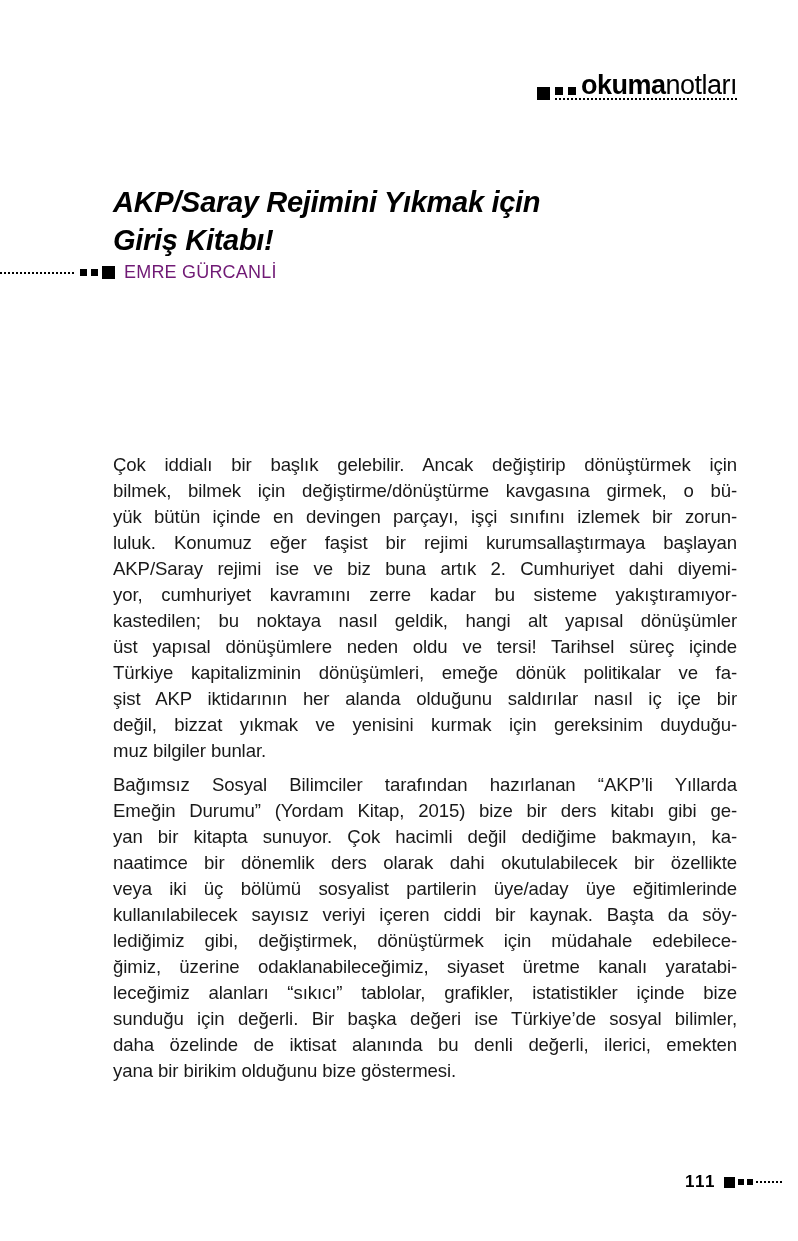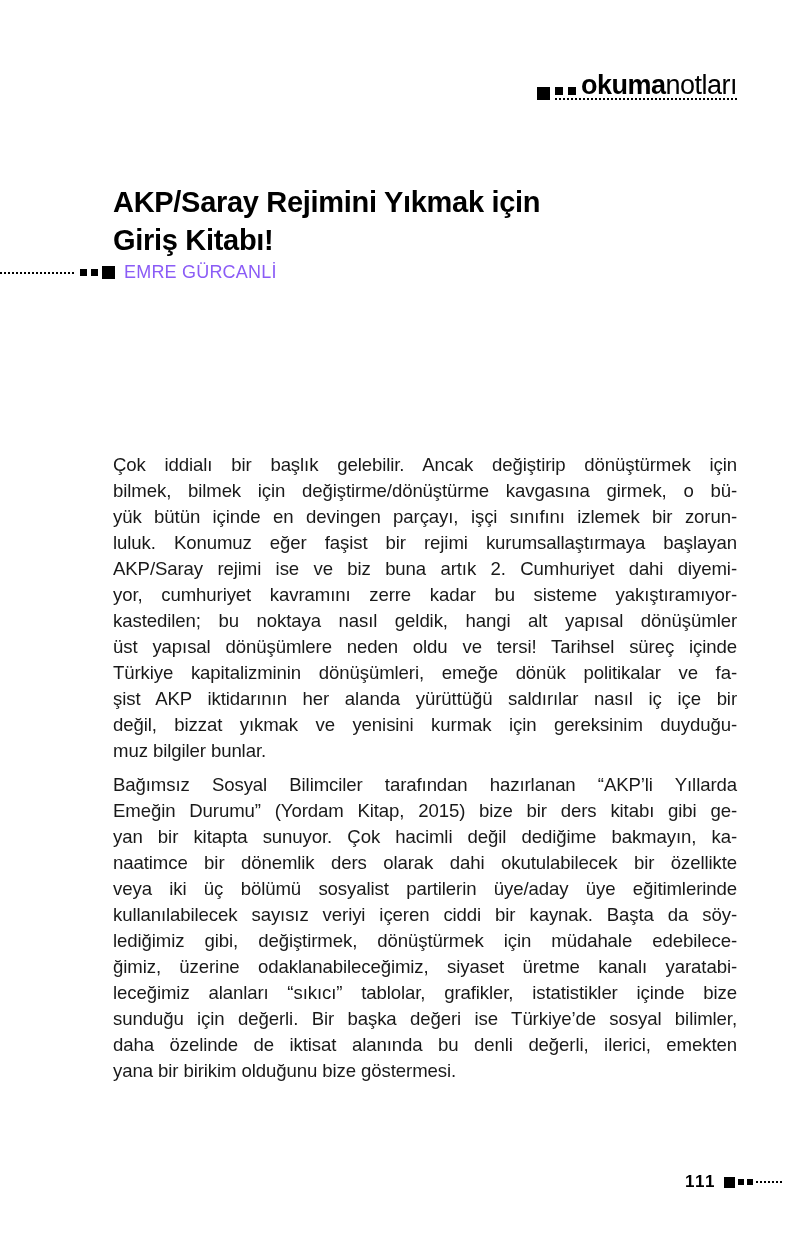--- a/index.html
+++ b/index.html
@@ -59,21 +59,21 @@
     position: absolute;
     left: 0;
     top: 263px;
     height: 19px;
     display: flex;
     align-items: center;
   }
   .author .lead { width: 76px; }
   .author .sq.sm { width: 7px; height: 7px; margin-left: 4px; }
   .author .sq.lg { width: 13px; height: 13px; margin-left: 4px; }
-  .author-name { margin-left: 9px; font-size: 18px; letter-spacing: 0.2px; color: #8b5cf6; white-space: nowrap; }
+  .author-name { margin-left: 9px; font-size: 18px; letter-spacing: 0.2px; color: #701a75; white-space: nowrap; }
 
   
   .bodytext {
     position: absolute;
     left: 113px;
     top: 452px;
     width: 624px;
     font-family: Liberation Sans, sans-serif;
     font-size: 18.6px;
     line-height: 26px;
@@ -105,21 +105,21 @@
 
   <div class="brand">
     <span class="sq lg"></span>
     <span class="brand-under">
       <span class="sq sm"></span>
       <span class="sq sm"></span>
       <span class="brand-text"><span class="bold">okuma</span><span>notları</span></span>
     </span>
   </div>
 
-  <h1 class="title" style="margin:0;">
+  <h1 class="title" style="margin:0;font-style:italic;">
     <span class="tline">AKP/Saray Rejimini Yıkmak için</span>
     <span class="tline">Giriş Kitabı!</span>
   </h1>
 
   <div class="author">
     <span class="dotline lead"></span>
     <span class="sq sm"></span>
     <span class="sq sm"></span>
     <span class="sq lg"></span>
     <span class="author-name">EMRE GÜRCANLİ</span>
@@ -129,21 +129,21 @@
       <div class="para">
         <div class="line">Çok iddialı bir başlık gelebilir. Ancak değiştirip dönüştürmek için</div>
         <div class="line">bilmek, bilmek için değiştirme/dönüştürme kavgasına girmek, o bü-</div>
         <div class="line">yük bütün içinde en devingen parçayı, işçi sınıfını izlemek bir zorun-</div>
         <div class="line">luluk. Konumuz eğer faşist bir rejimi kurumsallaştırmaya başlayan</div>
         <div class="line">AKP/Saray rejimi ise ve biz buna artık 2. Cumhuriyet dahi diyemi-</div>
         <div class="line">yor, cumhuriyet kavramını zerre kadar bu sisteme yakıştıramıyor-</div>
         <div class="line">kastedilen; bu noktaya nasıl geldik, hangi alt yapısal dönüşümler</div>
         <div class="line">üst yapısal dönüşümlere neden oldu ve tersi! Tarihsel süreç içinde</div>
         <div class="line">Türkiye kapitalizminin dönüşümleri, emeğe dönük politikalar ve fa-</div>
-        <div class="line">şist AKP iktidarının her alanda yürüttüğü saldırılar nasıl iç içe bir</div>
+        <div class="line">şist AKP iktidarının her alanda olduğunu saldırılar nasıl iç içe bir</div>
         <div class="line">değil, bizzat yıkmak ve yenisini kurmak için gereksinim duyduğu-</div>
         <div class="line last">muz bilgiler bunlar.</div>
       </div>
       <div class="para">
         <div class="line">Bağımsız Sosyal Bilimciler tarafından hazırlanan “AKP’li Yıllarda</div>
         <div class="line">Emeğin Durumu” (Yordam Kitap, 2015) bize bir ders kitabı gibi ge-</div>
         <div class="line">yan bir kitapta sunuyor. Çok hacimli değil dediğime bakmayın, ka-</div>
         <div class="line">naatimce bir dönemlik ders olarak dahi okutulabilecek bir özellikte</div>
         <div class="line">veya iki üç bölümü sosyalist partilerin üye/aday üye eğitimlerinde</div>
         <div class="line">kullanılabilecek sayısız veriyi içeren ciddi bir kaynak. Başta da söy-</div>

